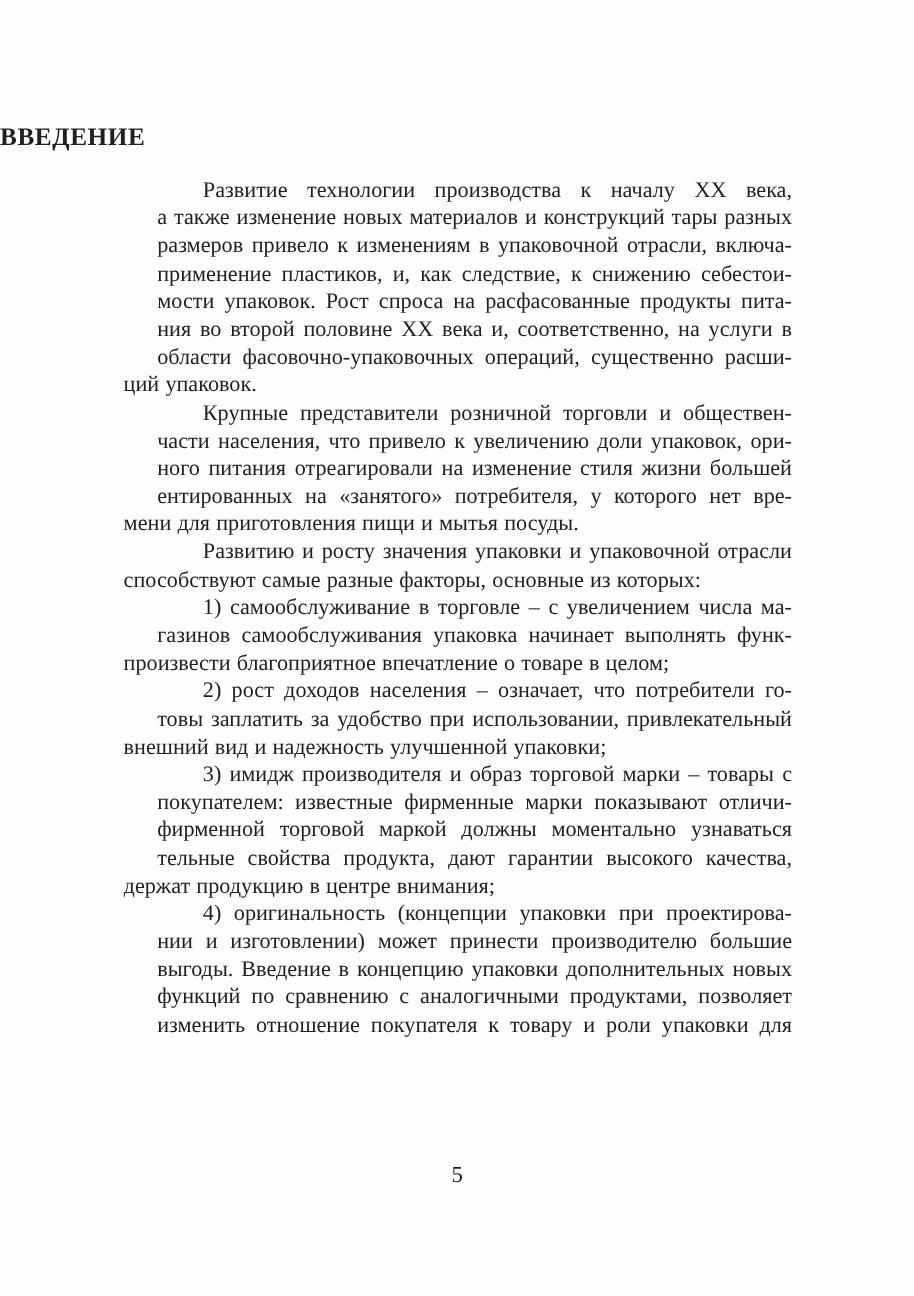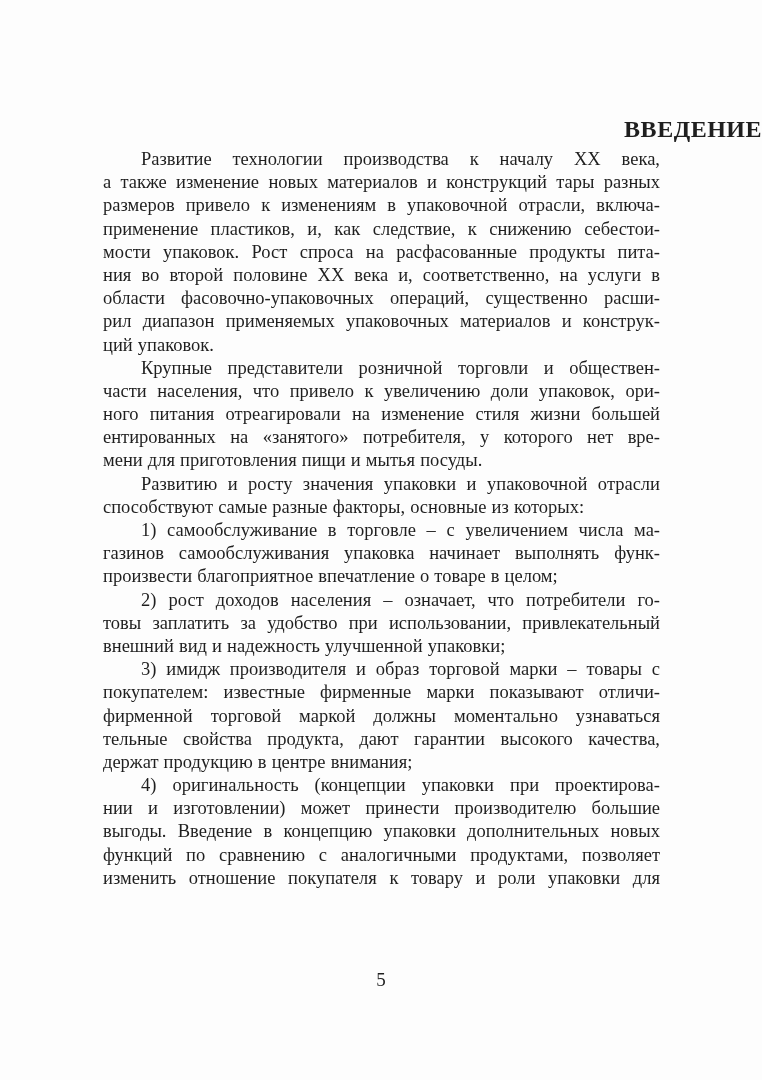--- a/index.html
+++ b/index.html
@@ -11,25 +11,25 @@
     width: 762px;
     height: 1080px;
     background: #fdfdfd;
     color: #1f1f1f;
     font-family: "Liberation Serif", "DejaVu Serif", serif;
     overflow: hidden;
     box-sizing: border-box;
   }
   .chapter-title {
     position: absolute;
-    top: 100px;
+    top: 88px;
     left: 0;
     width: 100%;
-    text-align: right;
-    font-size: 24px;
+    text-align: left;
+    font-size: 21px;
     font-weight: bold;
     letter-spacing: 0.5px;
   }
   .body-text {
     position: absolute;
     top: 148px;
     left: 103px;
     width: 557px;
   }
   .line {
@@ -39,20 +39,21 @@
     overflow: hidden;
     text-align: left;
     word-spacing: 0.5px;
   }
   .line.first {
     text-indent: 38px;
   }
   .line.just {
     text-align: justify;
     text-align-last: justify;
+    margin-left: 28px;
   }
   .page-number {
     position: absolute;
     top: 969px;
     left: 0;
     width: 100%;
     text-align: center;
     font-size: 19px;
   }
 </style>
@@ -63,21 +64,20 @@
   <h1 class="chapter-title">ВВЕДЕНИЕ</h1>
 
   <div class="body-text">
       <div class="line first just">Развитие технологии производства к началу XX века,</div>
       <div class="line just">а также изменение новых материалов и конструкций тары разных</div>
       <div class="line just">размеров привело к изменениям в упаковочной отрасли, включа-</div>
       <div class="line just">применение пластиков, и, как следствие, к снижению себестои-</div>
       <div class="line just">мости упаковок. Рост спроса на расфасованные продукты пита-</div>
       <div class="line just">ния во второй половине XX века и, соответственно, на услуги в</div>
       <div class="line just">области фасовочно-упаковочных операций, существенно расши-</div>
-      <div class="line just">рил диапазон применяемых упаковочных материалов и конструк-</div>
       <div class="line">ций упаковок.</div>
       <div class="line first just">Крупные представители розничной торговли и обществен-</div>
       <div class="line just">части населения, что привело к увеличению доли упаковок, ори-</div>
       <div class="line just">ного питания отреагировали на изменение стиля жизни большей</div>
       <div class="line just">ентированных на «занятого» потребителя, у которого нет вре-</div>
       <div class="line">мени для приготовления пищи и мытья посуды.</div>
       <div class="line first just">Развитию и росту значения упаковки и упаковочной отрасли</div>
       <div class="line">способствуют самые разные факторы, основные из которых:</div>
       <div class="line first just">1) самообслуживание в торговле – с увеличением числа ма-</div>
       <div class="line just">газинов самообслуживания упаковка начинает выполнять функ-</div>

